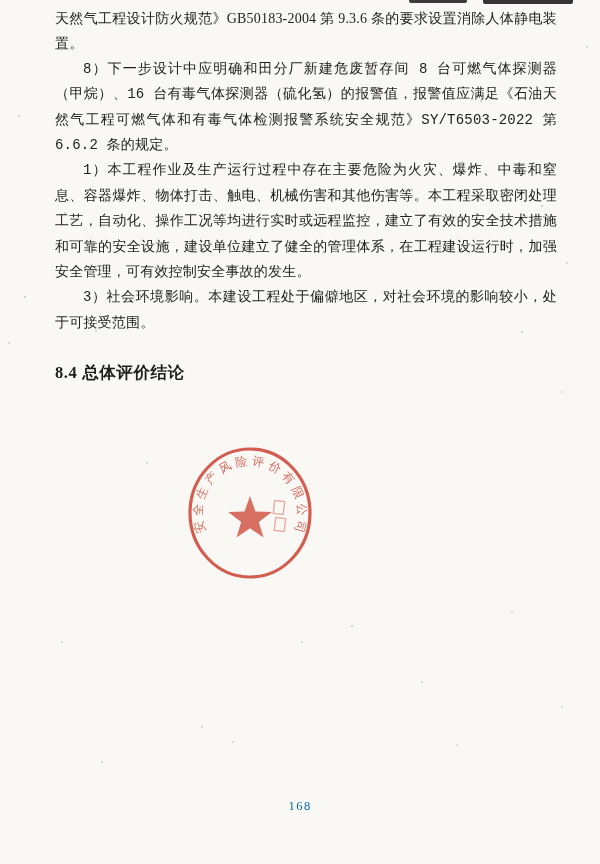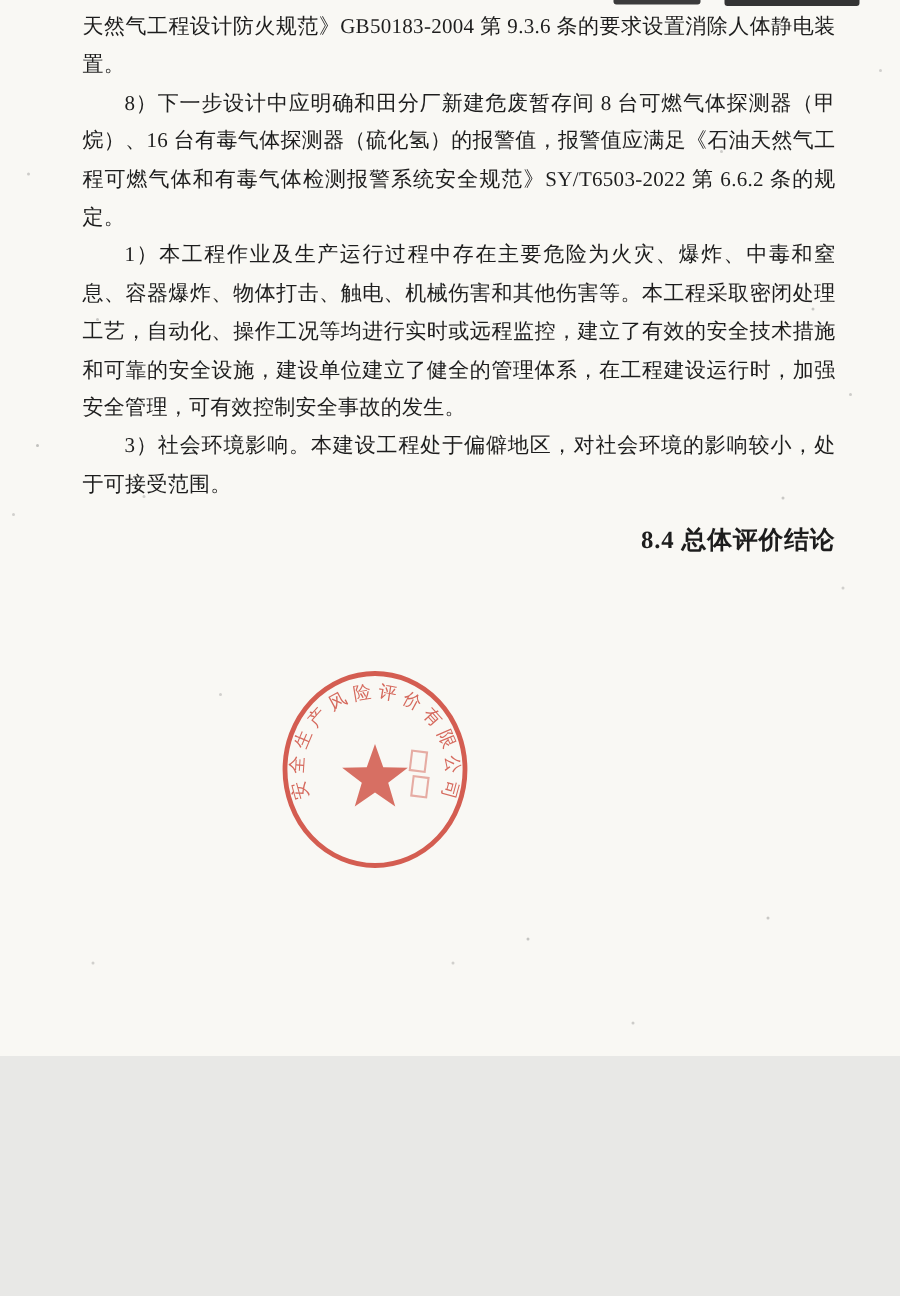--- a/index.html
+++ b/index.html
@@ -1,47 +1,47 @@
 <!DOCTYPE html>
 <html><head>
 <meta charset="utf-8">
 <style>
   * { margin: 0; padding: 0; box-sizing: border-box; }
   html, body { background: #e8e8e6; }
   body { width: 600px; }
   .page {
     position: relative;
     width: 600px;
-    height: 704px;
+    height: 864px;
     background: #f9f8f4;
     font-family: "Liberation Serif", "DejaVu Serif", serif;
     color: #1d1d1d;
     overflow: hidden;
   }
   .content {
     position: absolute;
     left: 55px;
     top: 6px;
     width: 502px;
     font-size: 14px;
     line-height: 25.4px;
     text-align: justify;
     letter-spacing: 0.2px;
   }
   .para { margin: 0; }
-  .para.indent { text-indent: 2em; }
+  .para.indent { text-indent: 2em; font-family: Liberation Mono, monospace; }
   .sec-heading {
     font-size: 16.5px;
     font-weight: 700;
     line-height: 24px;
     text-align: left;
     letter-spacing: 0.6px;
   }
   .sec-heading.h83 { margin: 11px 0 11px; }
-  .sec-heading.h84 { margin: 12px 0 14px; text-align: right; }
+  .sec-heading.h84 { margin: 25px 0 14px; }
   .page-number {
     position: absolute;
     left: 0; right: 0;
     top: 799px;
     text-align: center;
     font-size: 12.5px;
     letter-spacing: 1.5px;
     color: #0369a1;
   }
   

